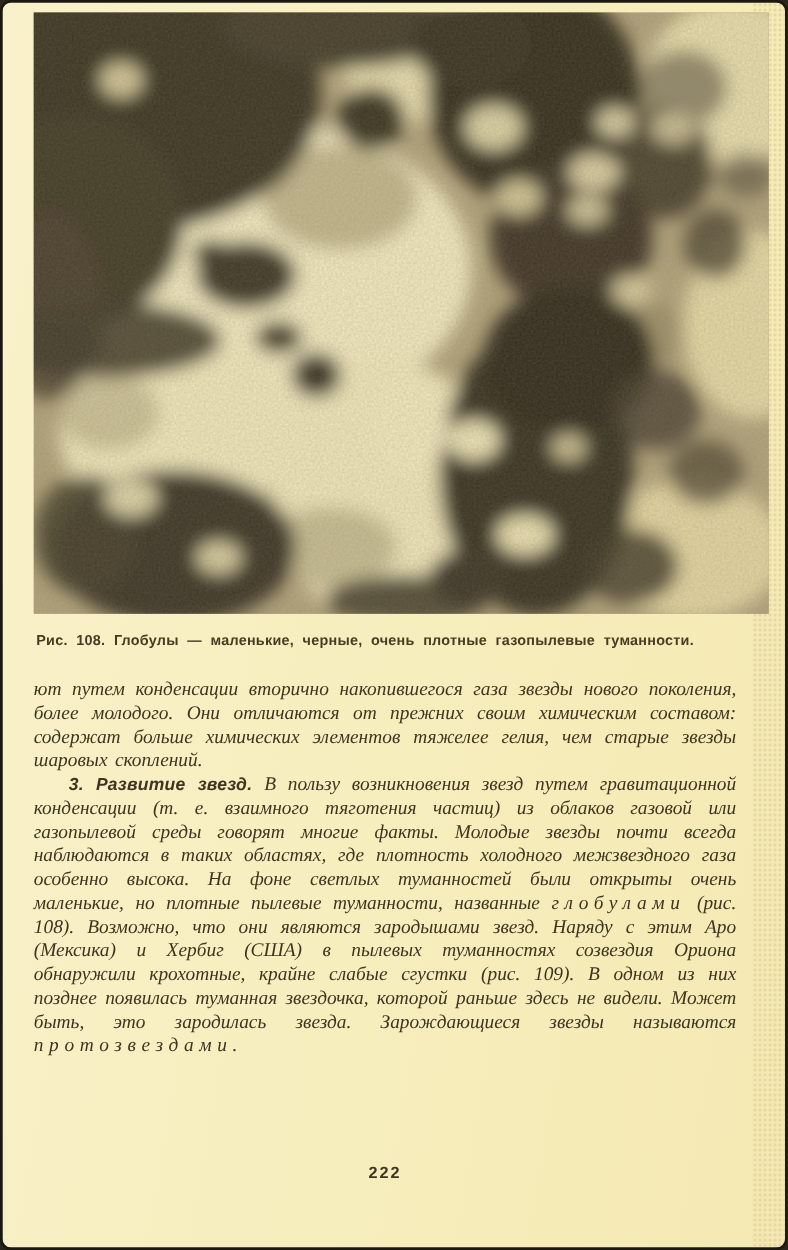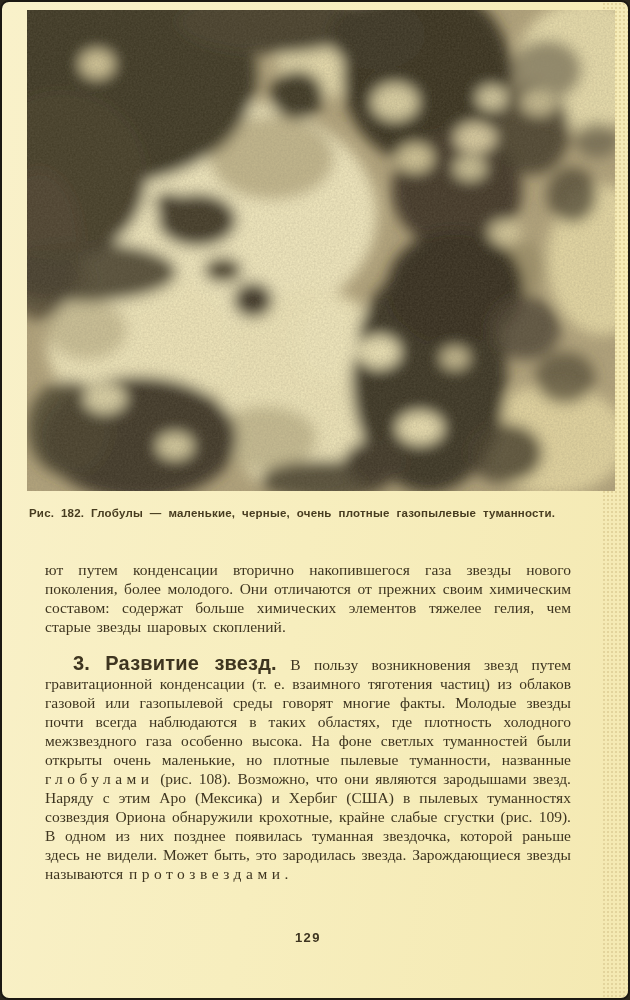--- a/index.html
+++ b/index.html
@@ -29,25 +29,25 @@
     font-family:"Liberation Sans", sans-serif;
     font-weight:bold;font-size:11.5px;line-height:14px;
     letter-spacing:.2px;word-spacing:3.5px;
     color:#473c20;white-space:nowrap;
   }
   .body-text{
     position:absolute;left:25px;top:540px;width:562px;
     font-size:15.5px;line-height:19px;
     color:#3e3520;text-align:justify;word-spacing:2px;
   }
-  .body-text p{margin:18px;}
+  .body-text p{margin:0;font-style:italic;}
   .body-text p.indent{text-indent:28px;}
   .lead{
     font-family:"Liberation Sans", sans-serif;
-    font-weight:bold;font-size:20px;letter-spacing:.2px;
+    font-weight:bold;font-size:14px;letter-spacing:.2px;
   }
   .spaced{letter-spacing:4.5px;}
   .page-number{
     position:absolute;left:25px;top:928px;width:562px;
     text-align:center;
     font-family:"Liberation Sans", sans-serif;
     font-weight:bold;font-size:13px;letter-spacing:1.5px;
     color:#3e3520;
   }
 </style>
@@ -127,22 +127,22 @@
         <ellipse cx="465" cy="88" rx="15" ry="12" fill="#eadfb0" opacity="0.9"></ellipse>
         <ellipse cx="478" cy="222" rx="16" ry="12" fill="#e6d9a8" opacity="0.85"></ellipse>
         <ellipse cx="300" cy="330" rx="32" ry="42" fill="#f4ebc0" opacity="0.9"></ellipse>
         <ellipse cx="428" cy="348" rx="14" ry="11" fill="#e2d5a4" opacity="0.85"></ellipse>
         <ellipse cx="512" cy="92" rx="18" ry="13" fill="#e5d8a8" opacity="0.8"></ellipse>
       </g>
       <rect width="588" height="481" filter="url(#grain)"></rect>
     </svg>
   </div>
 
-  <div class="caption">Рис. 182. Глобулы — маленькие, черные, очень плотные газопылевые туманности.</div>
+  <div class="caption">Рис. 108. Глобулы — маленькие, черные, очень плотные газопылевые туманности.</div>
 
   <div class="body-text">
     <p>ют путем конденсации вторично накопившегося газа звезды нового поколения, более молодого. Они отличаются от прежних своим химическим составом: содержат больше химических элементов тяжелее гелия, чем старые звезды шаровых скоплений.</p>
     <p class="indent"><b class="lead">3. Развитие звезд.</b><span> В пользу возникновения звезд путем гравитационной конденсации (т. е. взаимного тяготения частиц) из облаков газовой или газопылевой среды говорят многие факты. Молодые звезды почти всегда наблюдаются в таких областях, где плотность холодного межзвездного газа особенно высока. На фоне светлых туманностей были открыты очень маленькие, но плотные пылевые туманности, названные </span><span class="spaced">глобулами</span><span> (рис. 108). Возможно, что они являются зародышами звезд. Наряду с этим Аро (Мексика) и Хербиг (США) в пылевых туманностях созвездия Ориона обнаружили крохотные, крайне слабые сгустки (рис. 109). В одном из них позднее появилась туманная звездочка, которой раньше здесь не видели. Может быть, это зародилась звезда. Зарождающиеся звезды называются </span><span class="spaced">протозвездами</span><span>.</span></p>
   </div>
 
-  <div class="page-number">129</div>
+  <div class="page-number">222</div>
 
 </div>
 
 </body></html>

